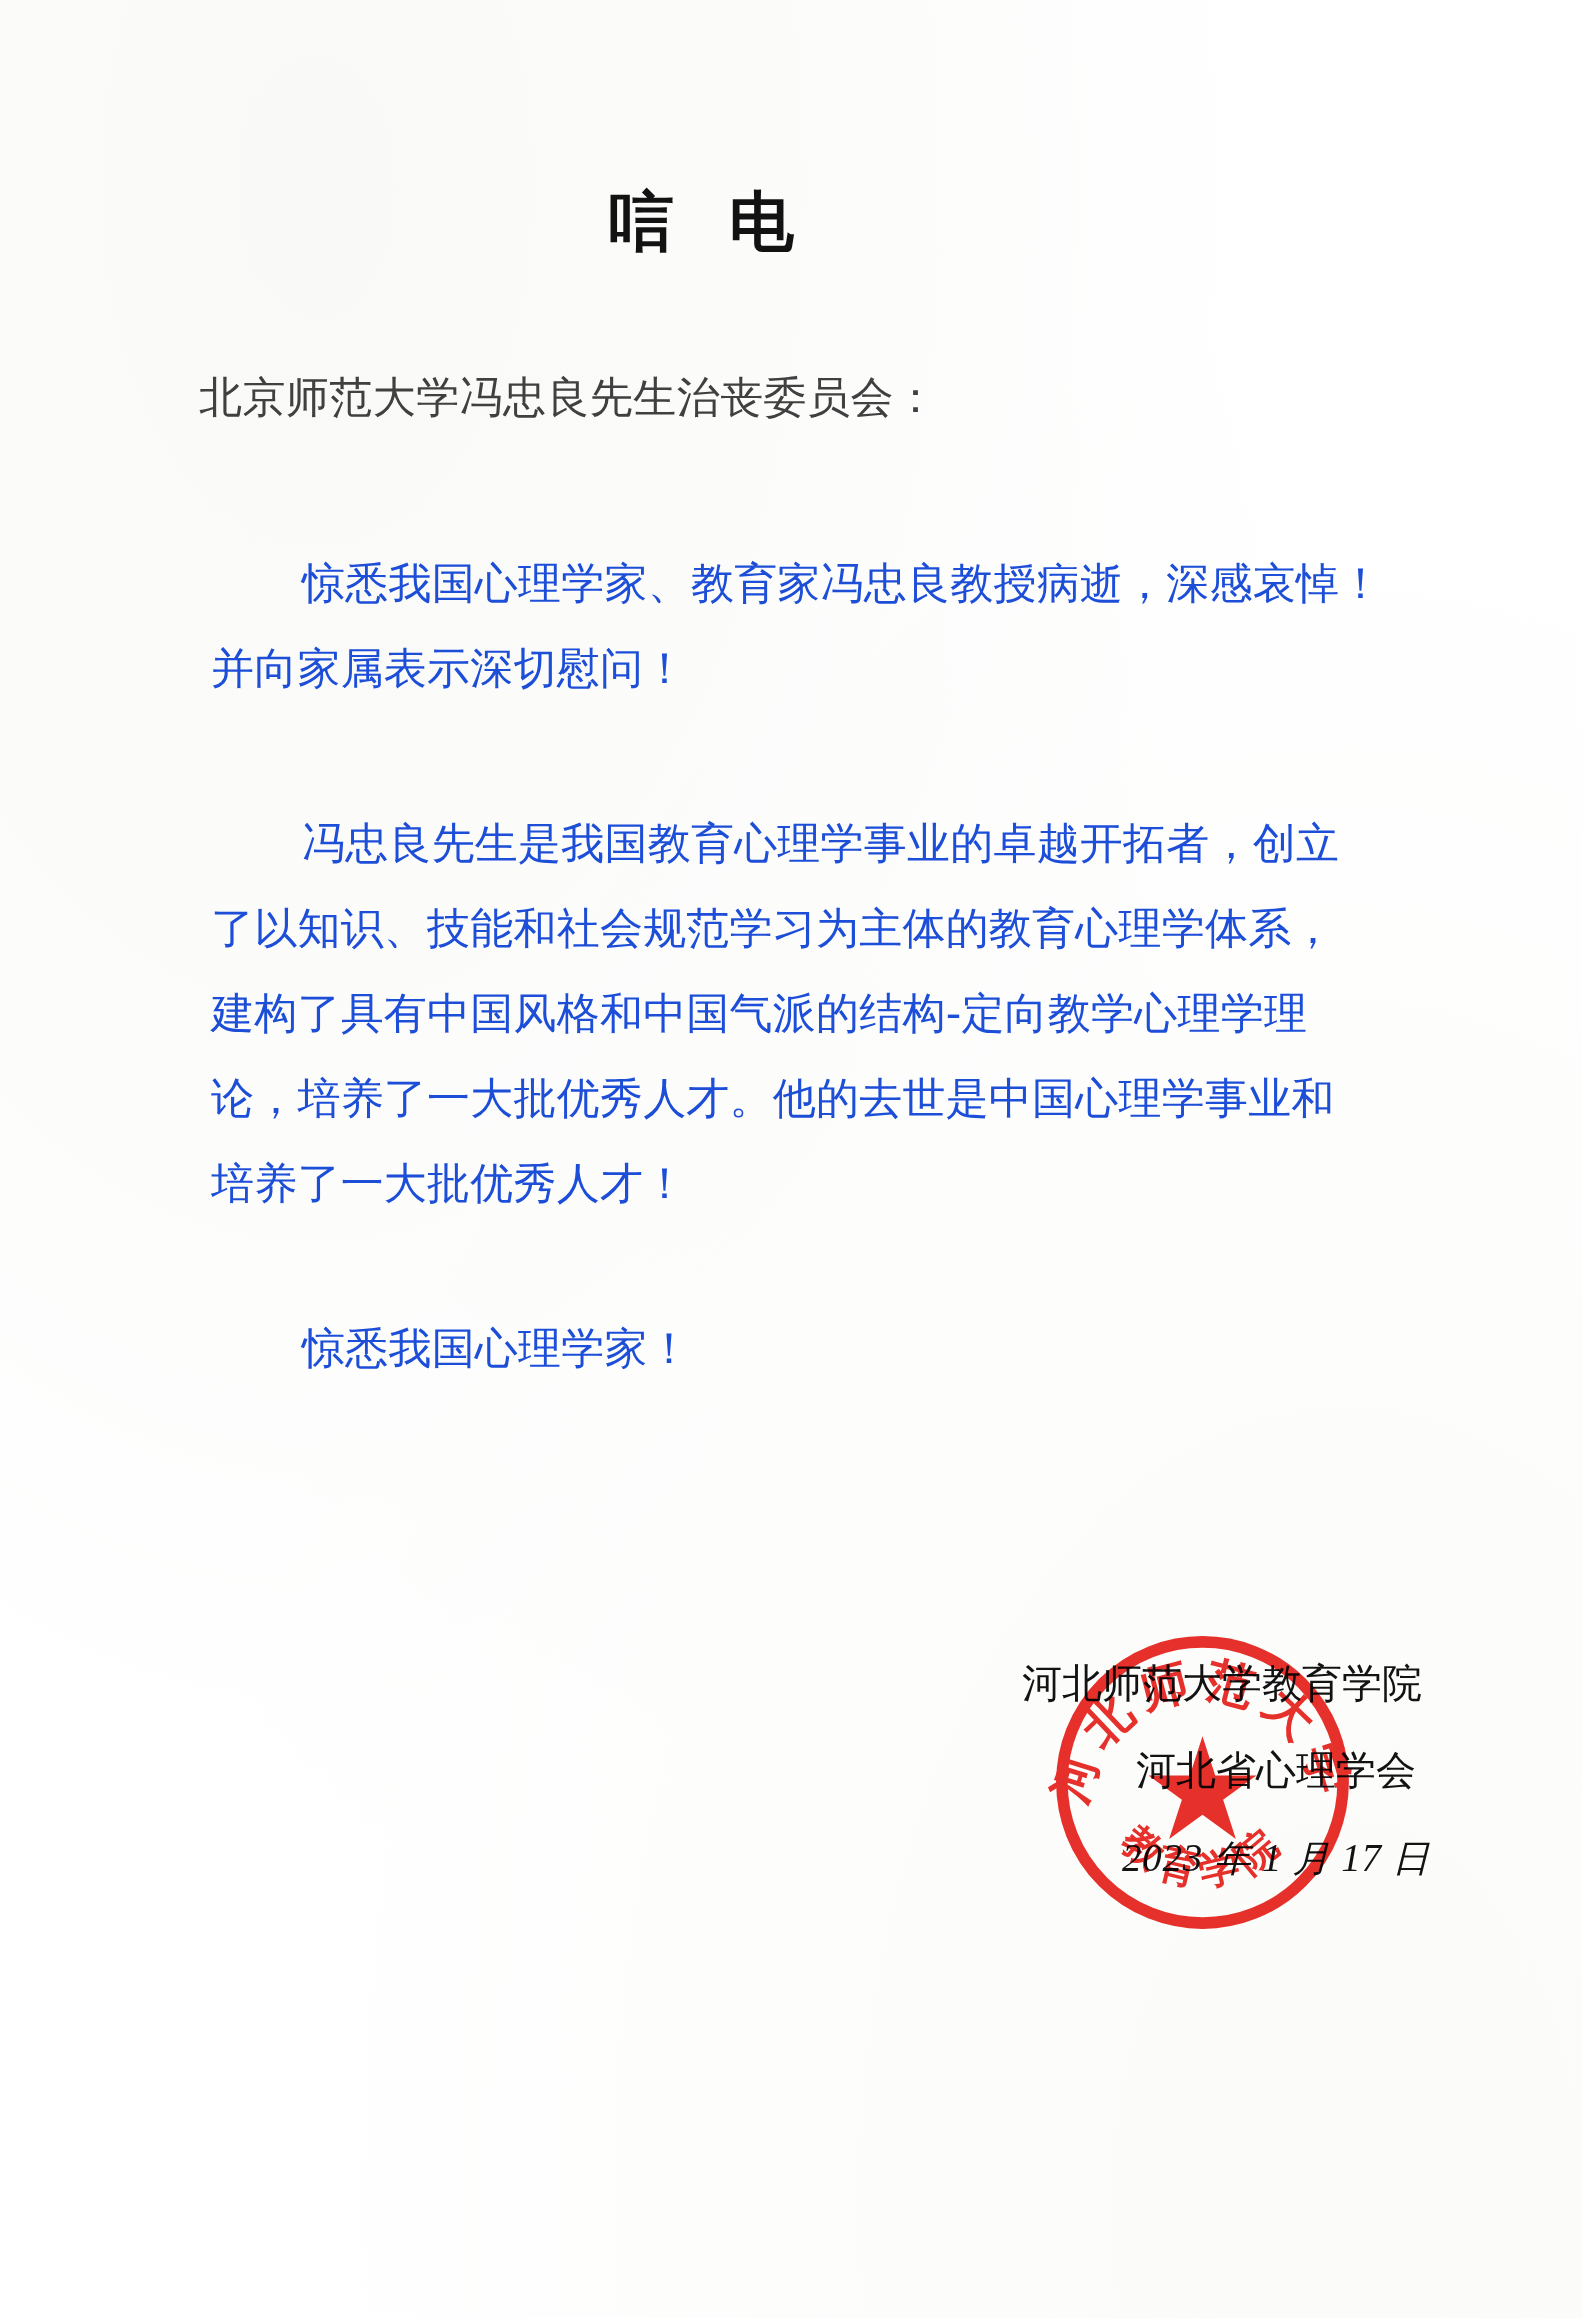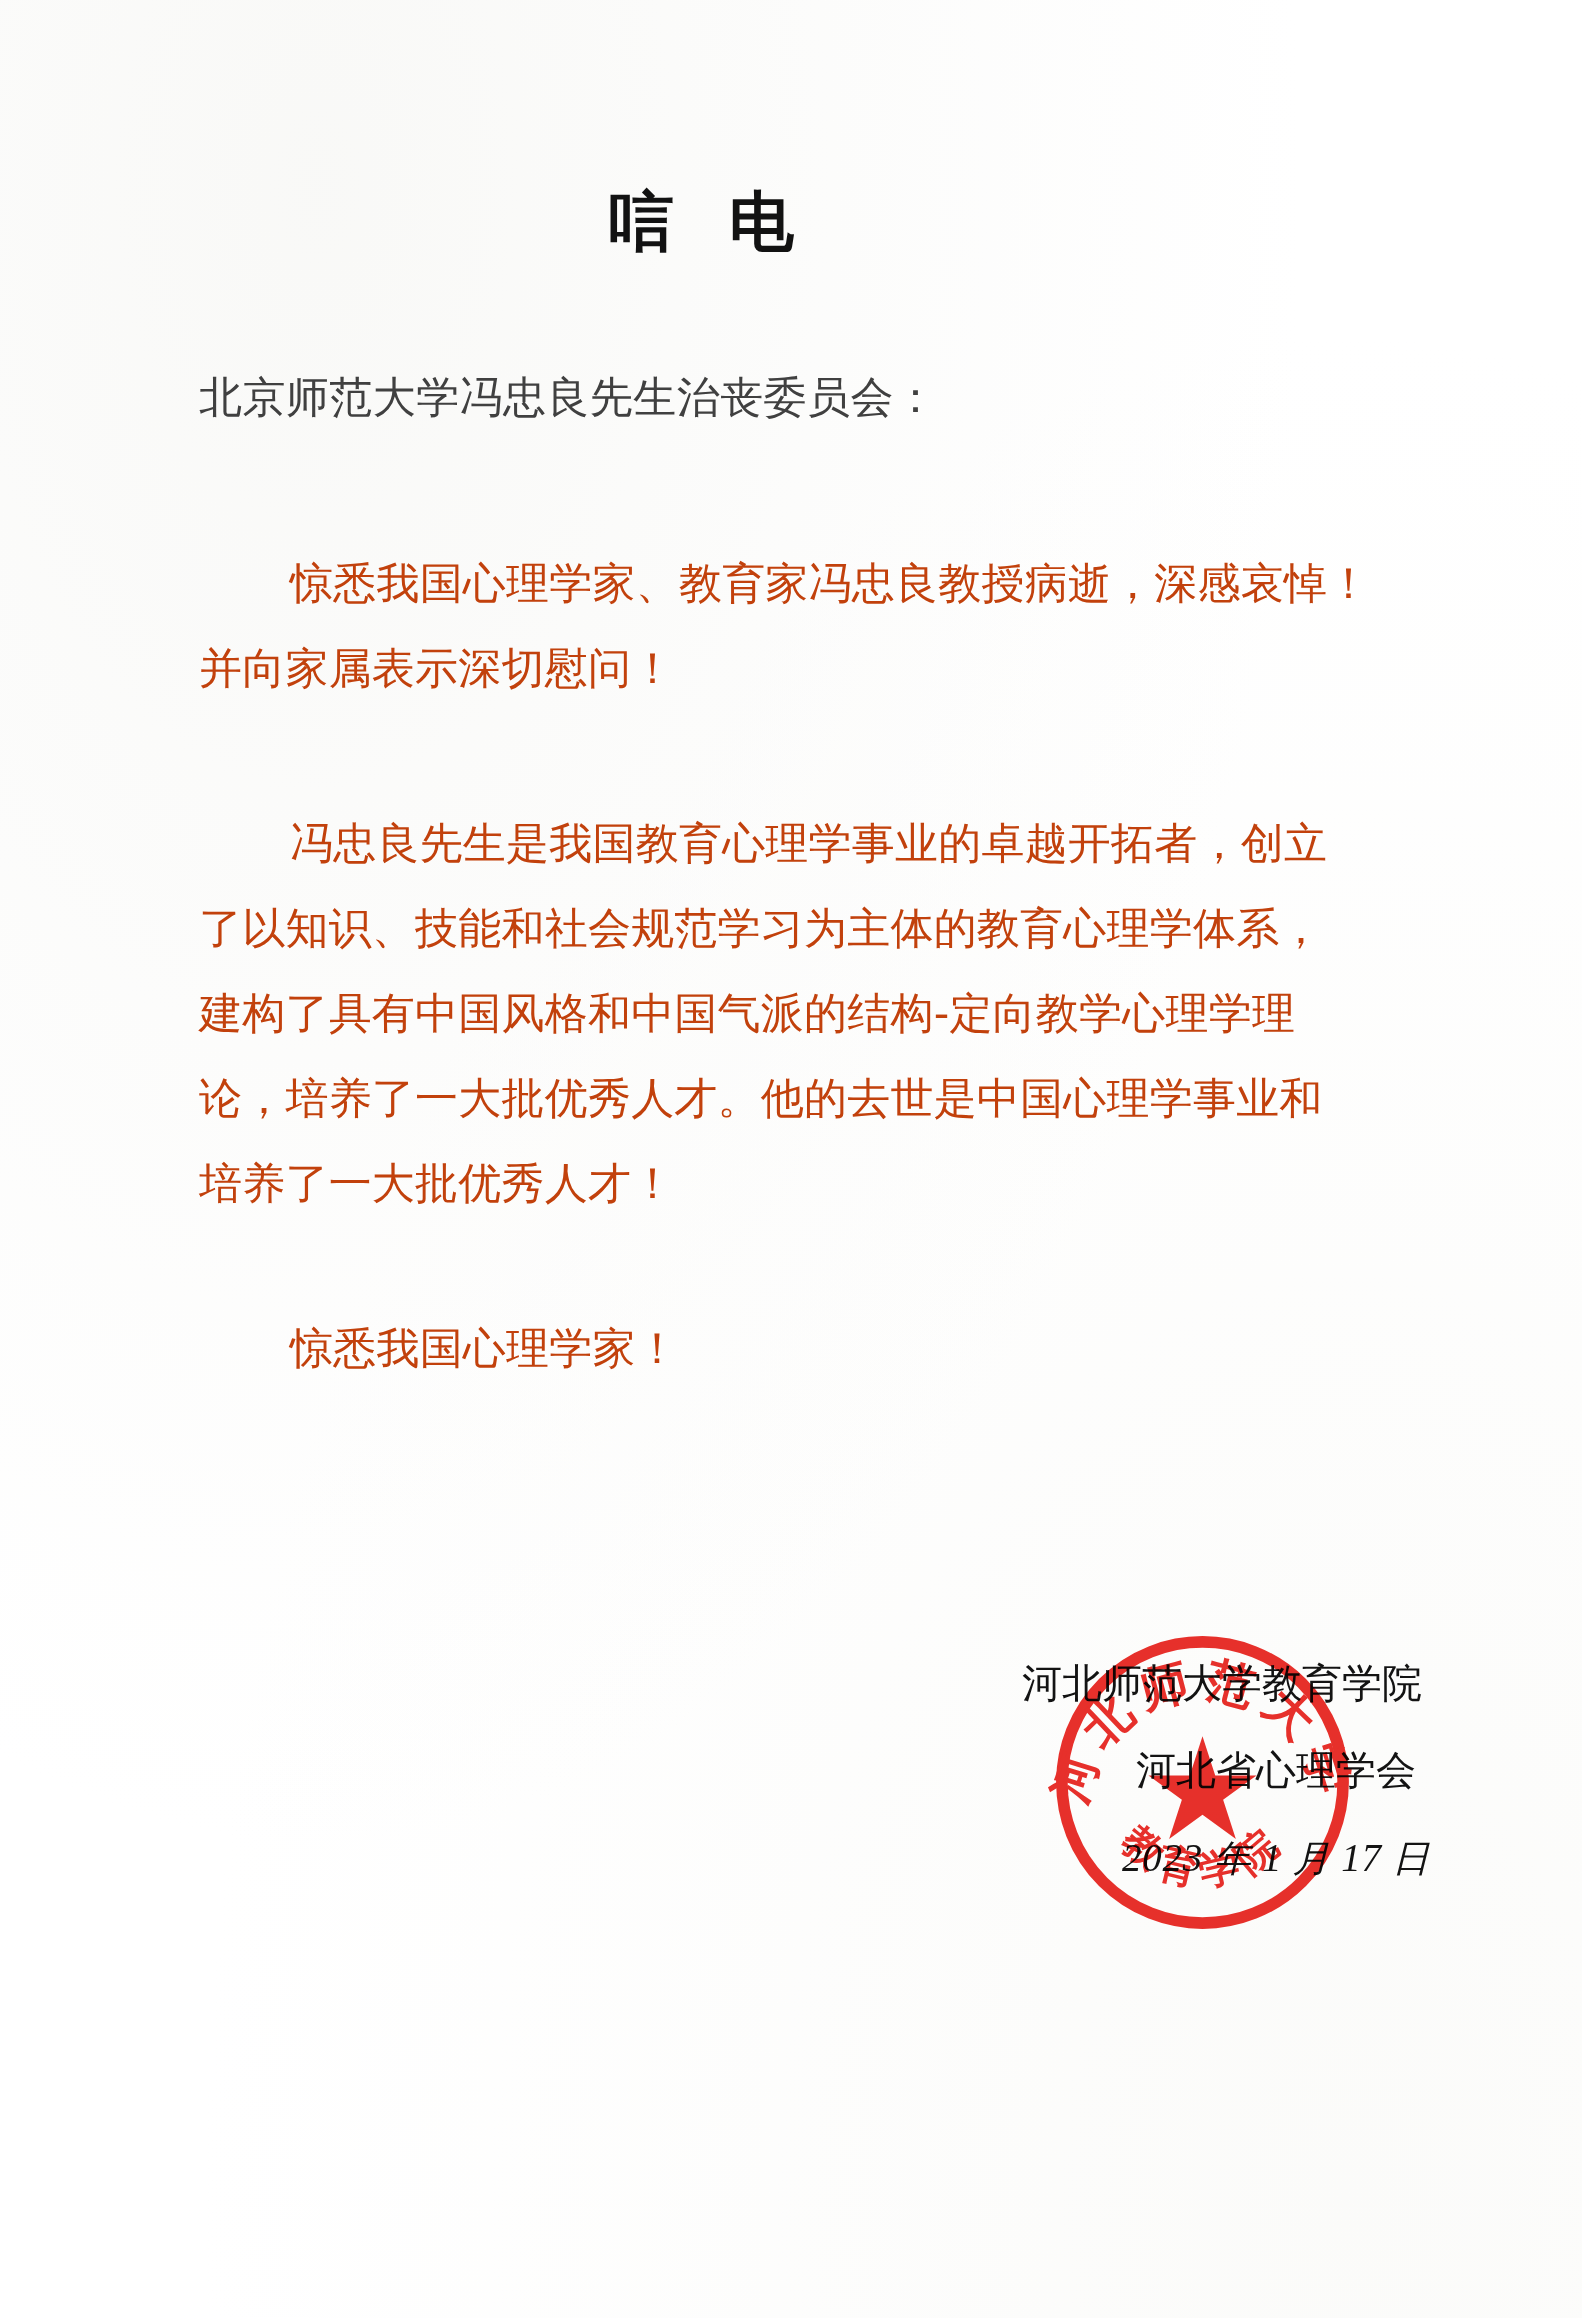--- a/index.html
+++ b/index.html
@@ -53,25 +53,25 @@
     top: 369px;
     left: 199px;
     font-size: 43px;
     color: #404040;
     white-space: nowrap;
     letter-spacing: 0.01em;
   }
 
   .body-block {
     position: absolute;
-    left: 199px;
+    left: 211px;
     width: 1182px;
     font-size: 43px;
     line-height: 85px;
-    color: #c2410c;
+    color: #1d4ed8;
     letter-spacing: 0.005em;
   }
   .para-1 { top: 541px; }
   .para-2 { top: 801px; }
   .para-3 { top: 1306px; }
 
   .body-line {
     white-space: nowrap;
     height: 85px;
   }

